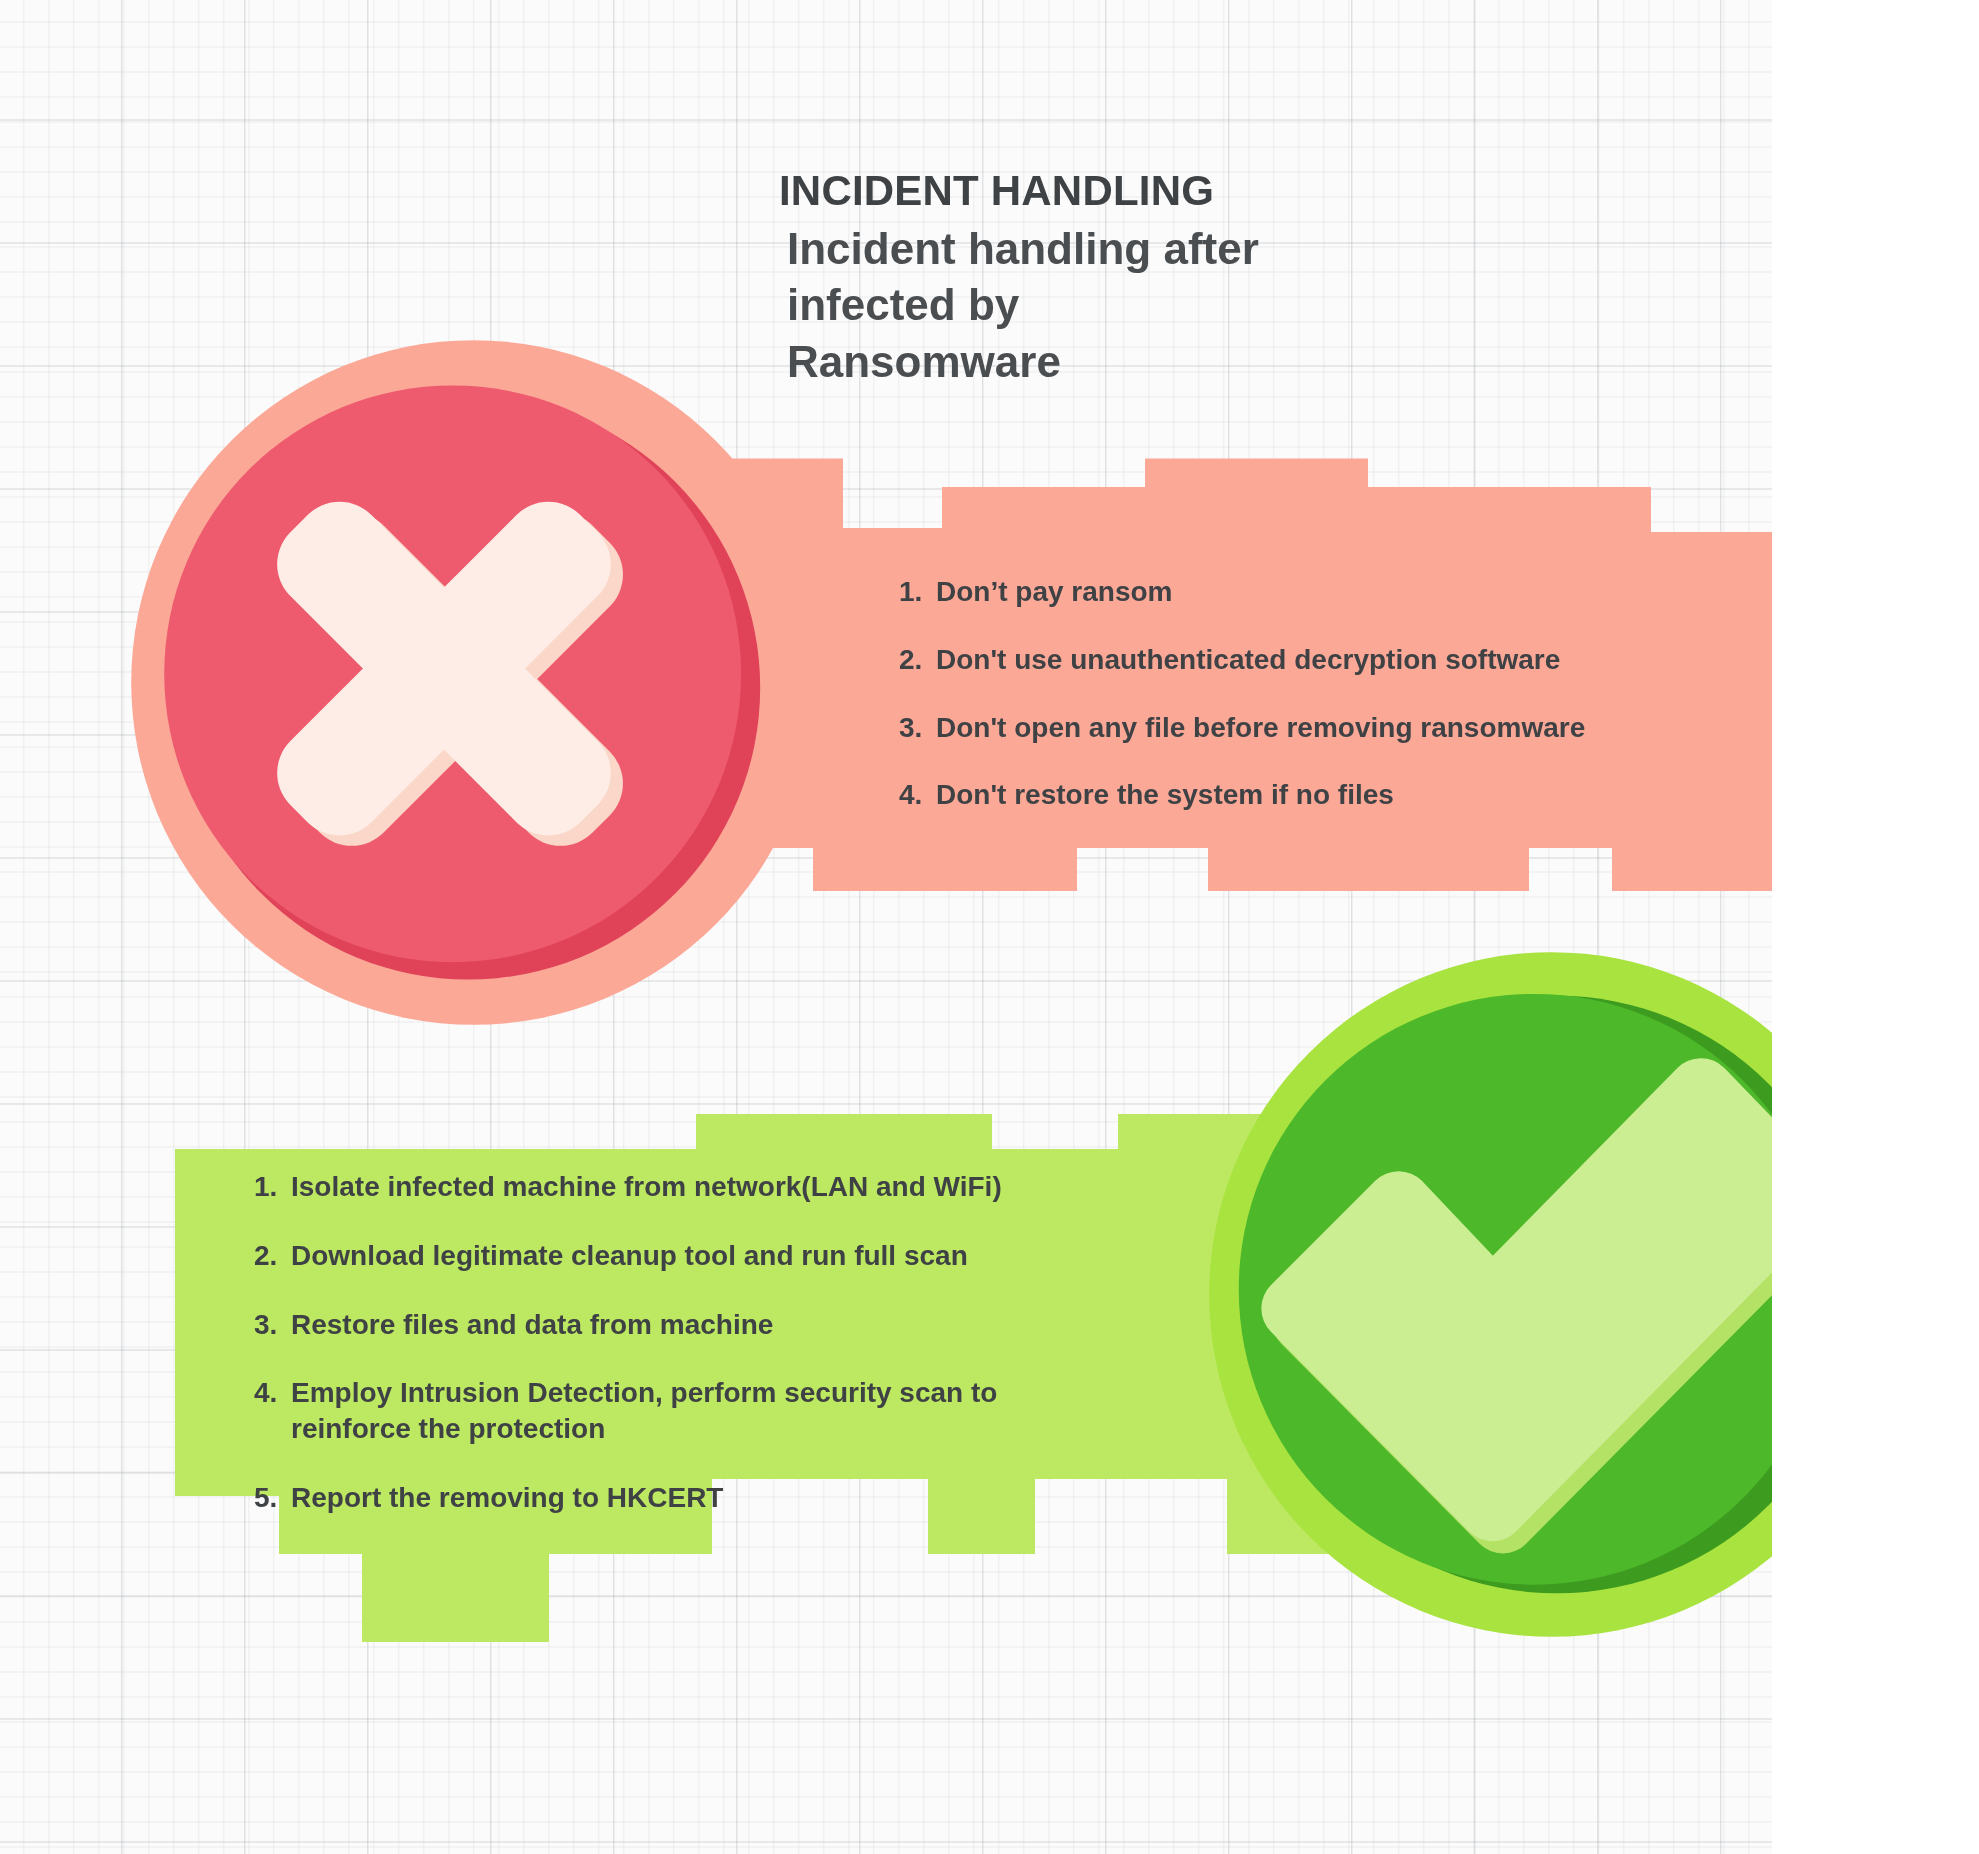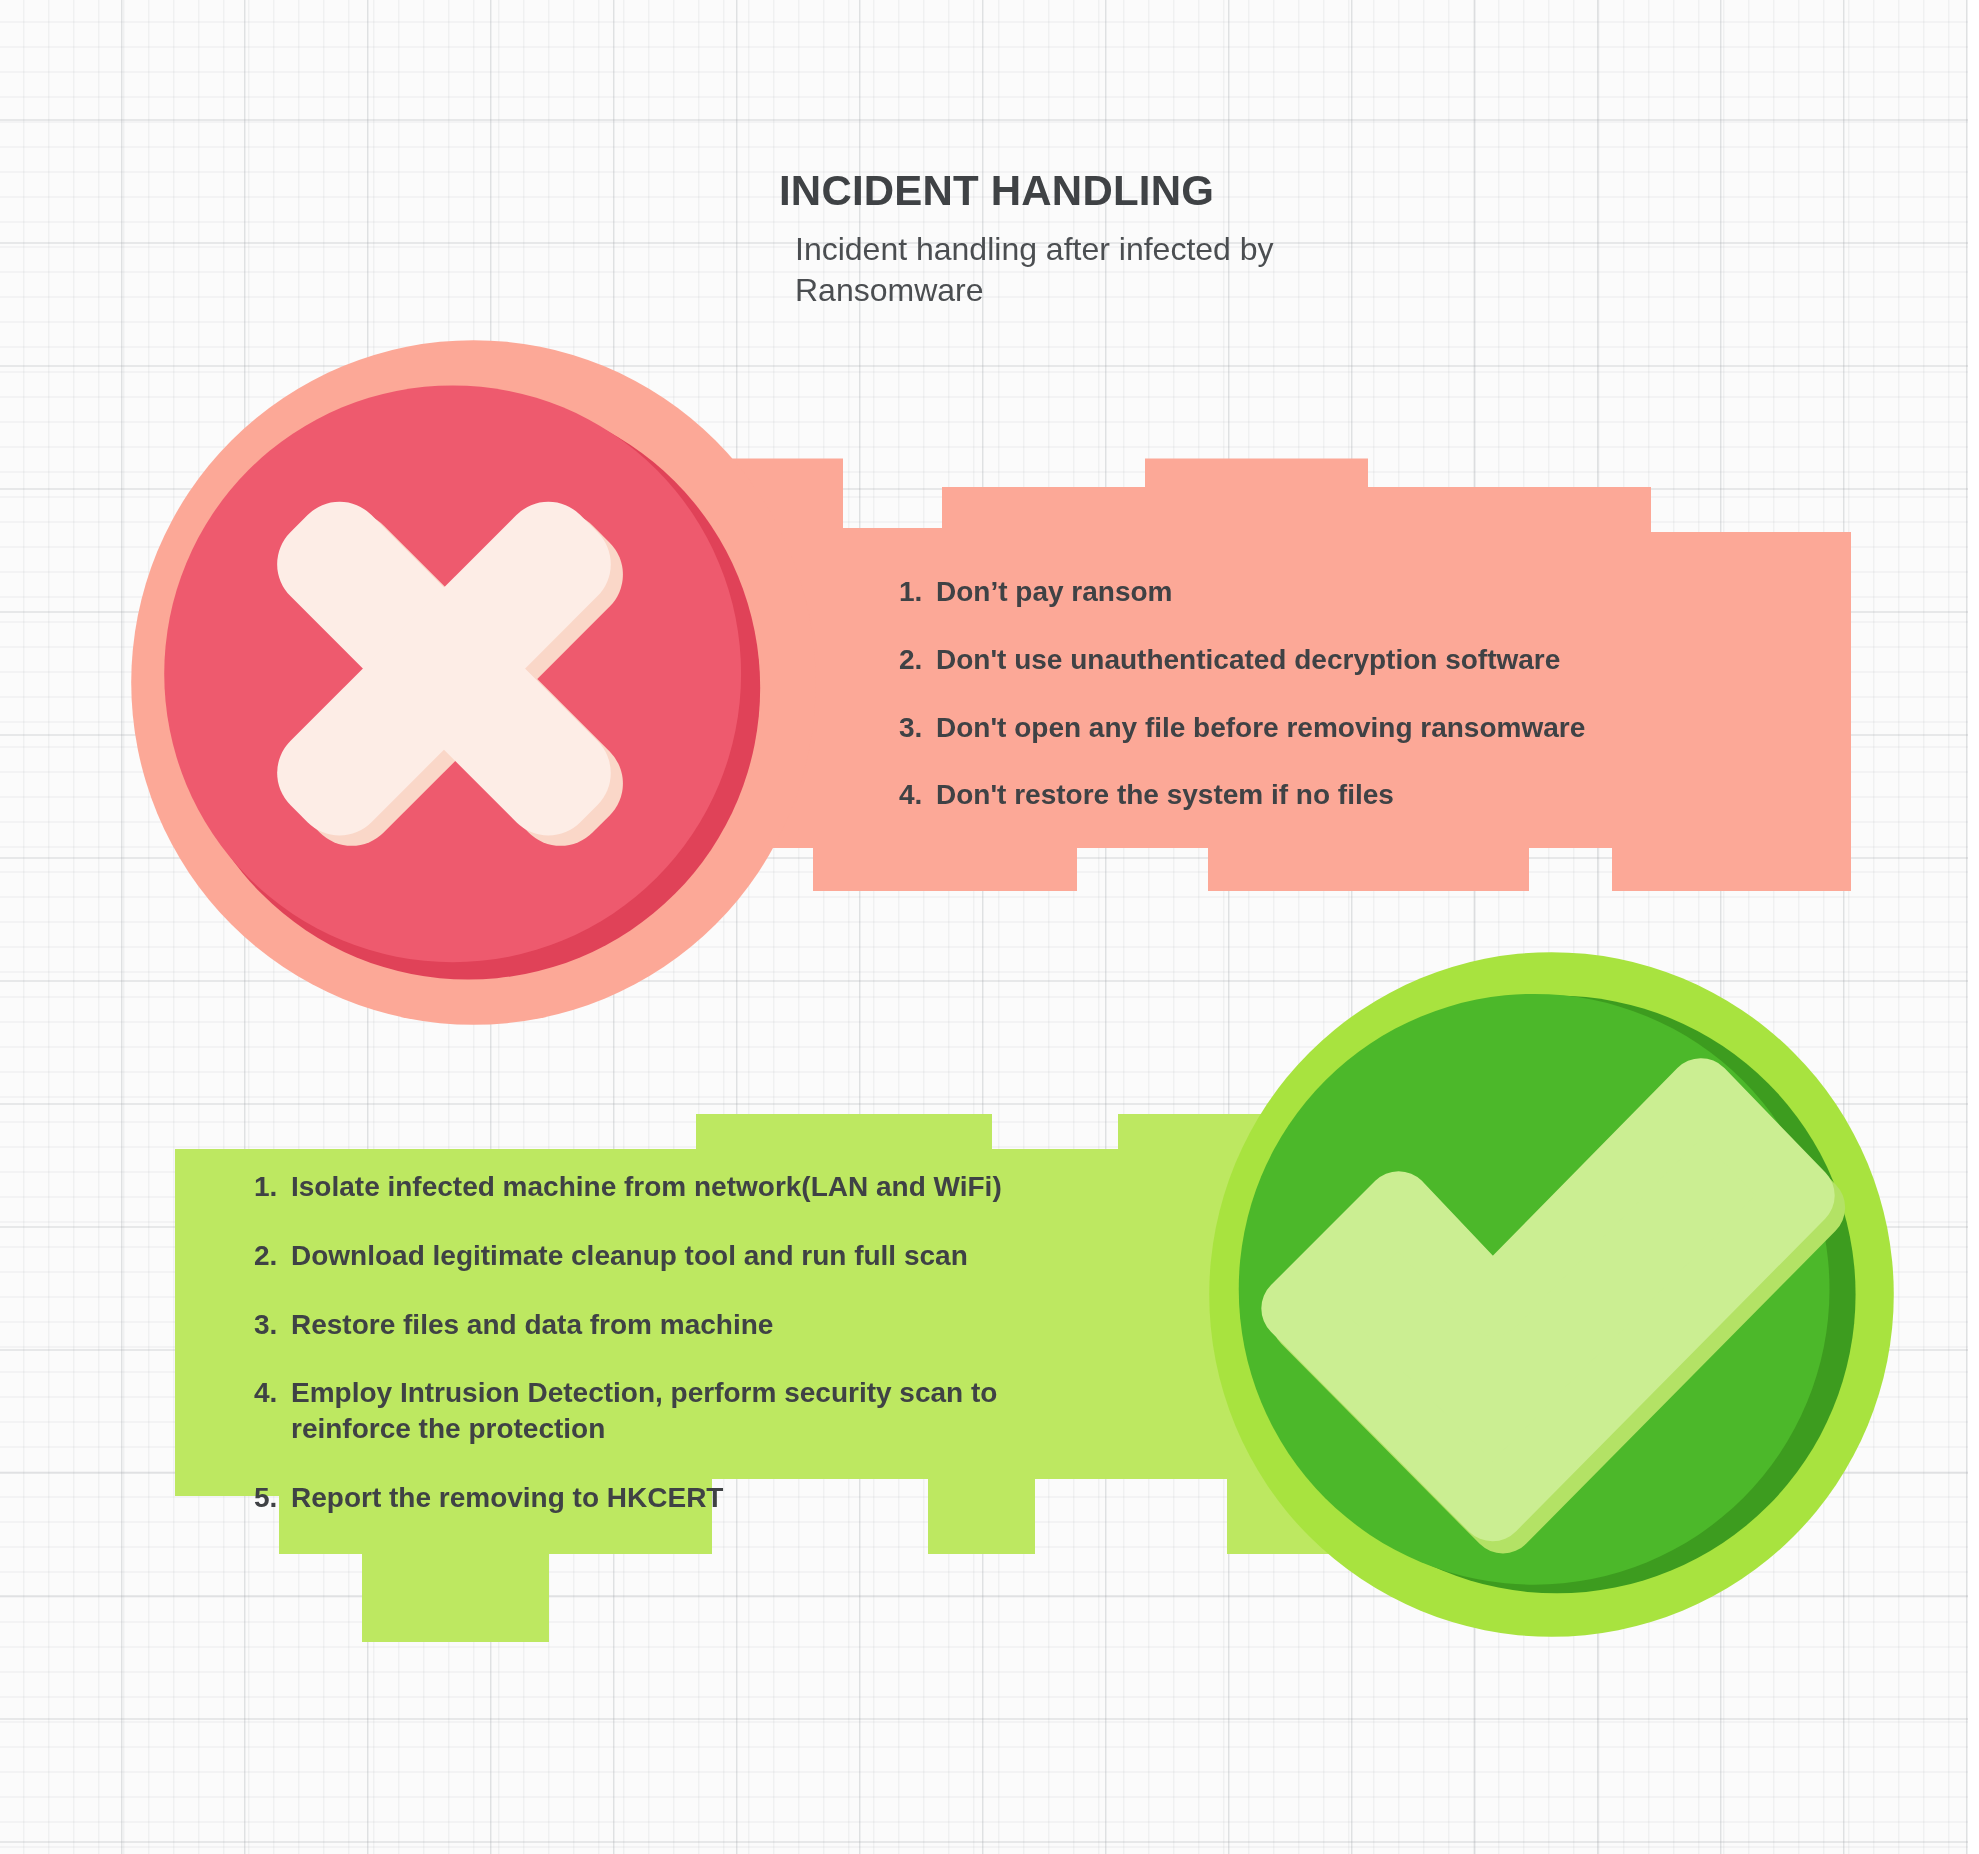--- a/index.html
+++ b/index.html
@@ -5,59 +5,60 @@
   html, body {
     margin: 0;
     padding: 0;
     background: #ffffff;
   }
   body {
     font-family: "Liberation Sans", sans-serif;
   }
   #canvas {
     position: relative;
-    width: 1968px;
+    width: 1732px;
     height: 1855px;
     overflow: hidden;
     background-color: #fbfbfb;
     
     background-image:
       linear-gradient(to right, rgba(150,155,160,0.40) 1px, transparent 1px),
       linear-gradient(to bottom, rgba(150,155,160,0.40) 1px, transparent 1px),
       linear-gradient(to right, rgba(170,175,180,0.20) 0.9px, transparent 0.9px),
       linear-gradient(to bottom, rgba(170,175,180,0.20) 0.9px, transparent 0.9px);
     background-size:
       123px 123px,
       123px 123px,
       25px 25px,
       25px 25px;
     background-position: -1.7px -3.5px, -1.7px -3.5px, -1.7px -3.5px, -1.7px -3.5px;
+    padding-left: 40px;
   }
 
   
   #header {
     position: absolute;
     left: 779px;
     top: 169px;
     width: 713px;
   }
   #header .title {
     font-size: 42px;
     font-weight: bold;
     color: #3f4245;
     letter-spacing: 0.2px;
     line-height: 1.05;
     margin: 0 0 7px 0;
   }
   #header .subtitle {
-    font-size: 32px;
-    font-weight: normal;
+    font-size: 44px;
+    font-weight: bold;
     color: #4b4e51;
     line-height: 1.28;
-    margin: 16px;
+    margin: 8px;
     max-width: 504px;
   }
 
   
   #logo {
     position: absolute;
     left: 1702px;
     top: 135px;
     width: 200px;
     height: 187px;

